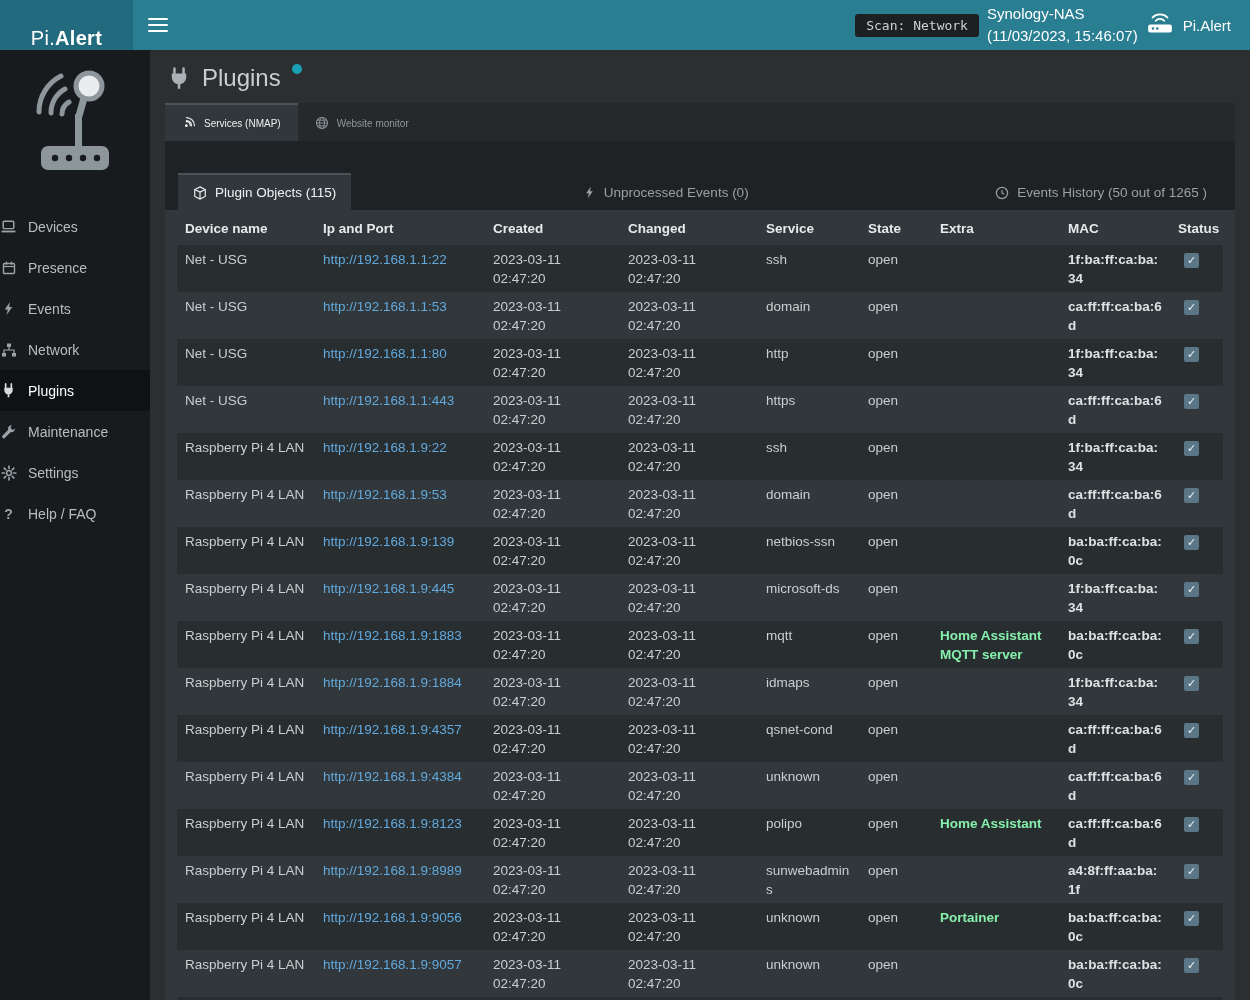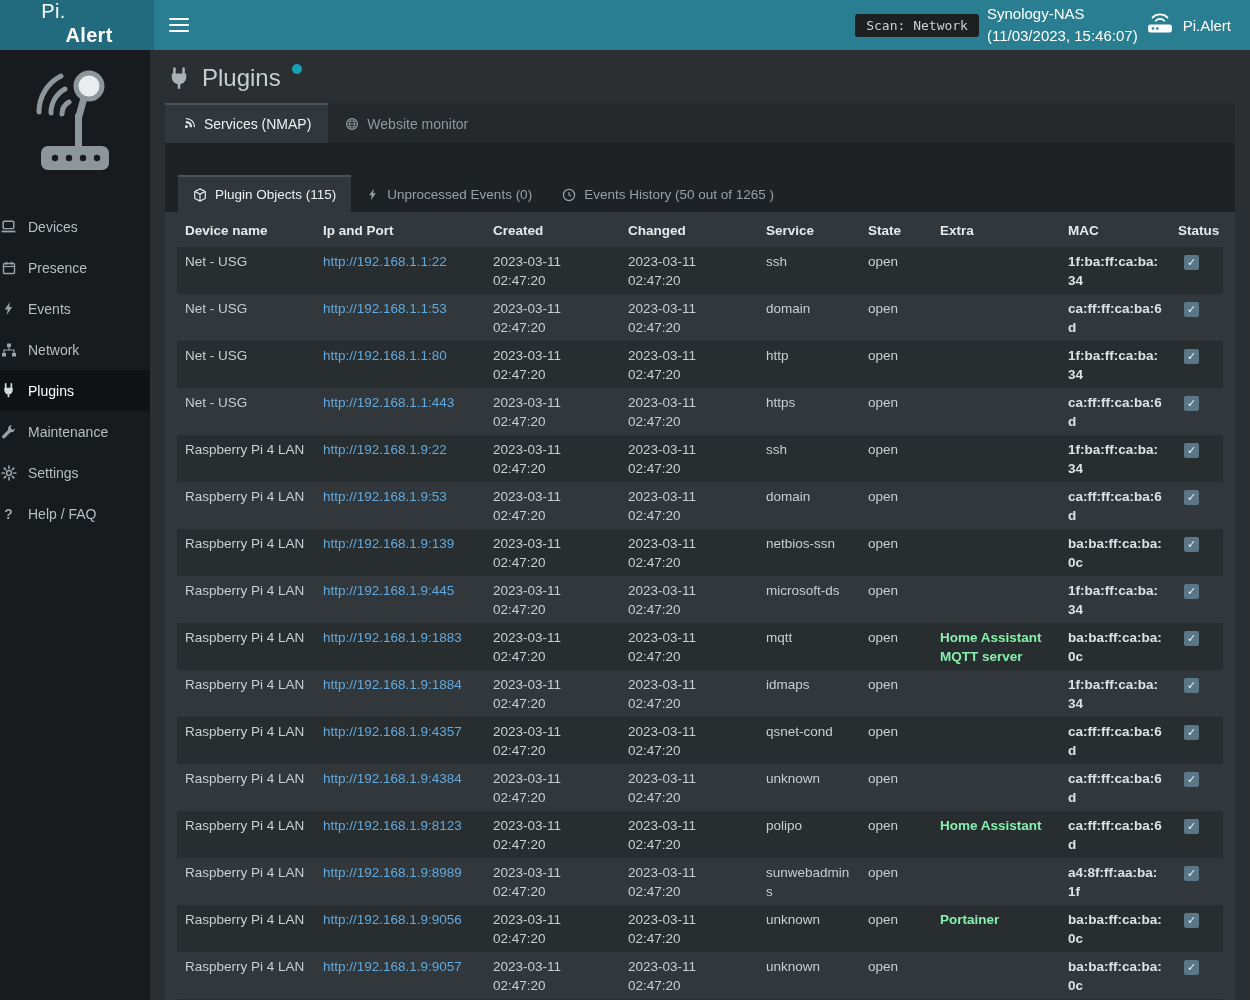--- a/index.html
+++ b/index.html
@@ -1,21 +1,21 @@
 <!DOCTYPE html>
 <html><head>
 <meta charset="utf-8">
 <style>
   * { margin:0; padding:0; box-sizing:border-box; }
   html,body { width:1250px; height:1000px; overflow:hidden; }
   body { background:#2b2f31; font-family:"Liberation Sans","DejaVu Sans",sans-serif; color:#c9ced1; }
 
   
   .topbar { position:fixed; top:0; left:0; right:0; height:50px; background:#2a7e92; display:flex; z-index:20; }
-  .brand { width:154px; background:#226a7d; color:#fff; font-size:20px; display:flex; align-items:flex-start; justify-content:center; letter-spacing:.3px; cursor:pointer; }
+  .brand { width:133px; background:#226a7d; color:#fff; font-size:20px; display:flex; align-items:flex-end; justify-content:center; letter-spacing:.3px; cursor:pointer; }
   .brand b { font-weight:700;margin-top:24px; }
   .topbar-main { flex:1; display:flex; align-items:center; padding:0 15px; }
   .hamburger { width:20px; display:flex; flex-direction:column; gap:4px; cursor:pointer; }
   .hamburger span { height:2px; background:#fff; border-radius:1px; }
   .topbar-right { margin-left:auto; display:flex; align-items:center; gap:8px; }
   .scan-badge { background:#1c2021; color:#ccd1d3; font-family:"DejaVu Sans Mono","Liberation Mono",monospace; font-size:13px; padding:4px 11px; border-radius:3px; }
   .host-info { color:#fff; font-size:15px; line-height:1.45; }
   .app-chip { display:flex; align-items:center; gap:9px; color:#fff; font-size:15px; padding-right:4px; cursor:pointer; }
 
   
@@ -29,26 +29,26 @@
   .qmark { font-weight:700; font-size:14px; }
 
   
   .content { margin-left:150px; margin-top:50px; padding:6px 15px 0; }
   .page-title { display:flex; align-items:flex-start; gap:11px; color:#c8ced1; padding:7px 2px 9px; }
   .page-title h1 { font-size:24px; font-weight:500; line-height:30px; }
   .pticon { color:#aab2b6; margin-top:3px; }
   .title-badge { width:10px; height:10px; border-radius:50%; background:#18a0b5; margin-top:1px; }
 
   .outer-tabs { display:flex; background:#26292b; }
-  .otab { display:flex; align-items:center; gap:8px; padding:11px 17px; font-size:14px; color:#8f989d; cursor:pointer; border-top:2px solid transparent; }
+  .otab { display:flex; align-items:center; gap:8px; padding:11px 17px; font-size:10px; color:#8f989d; cursor:pointer; border-top:2px solid transparent; }
   .otab.active { background:#31373a; color:#eef1f3; border-top:2px solid #4a5357; }
   .ticon { display:flex; align-items:center; }
 
   .panel { background:#31373a; min-height:860px; }
-  .inner-tabbar { background:#1e2224; padding:32px 13px 0; display:flex; }
+  .inner-tabbar { background:#1e2224; padding:32px 13px 0; display:flex;justify-content:space-between; }
   .itab { display:flex; align-items:center; gap:8px; padding:10px 15px; font-size:13.5px; color:#98a1a6; cursor:pointer; border-top:2px solid transparent; }
   .itab.active { background:#31373a; color:#eef1f3; border-top:2px solid #4a5357; }
 
   .table-wrap { padding:2px 12px 0; }
   table { width:100%; border-collapse:collapse; font-size:13.5px; table-layout:fixed; }
   thead th { text-align:left; font-weight:700; color:#e6eaec; padding:9px 8px; cursor:pointer; }
   tbody td { padding:4.5px 8px; vertical-align:top; line-height:19px; word-wrap:break-word; }
   tbody tr.odd { background:#282d30; }
   tbody tr.even { background:#31373a; }
   .link { color:#62a9dd; text-decoration:none; cursor:pointer; }

